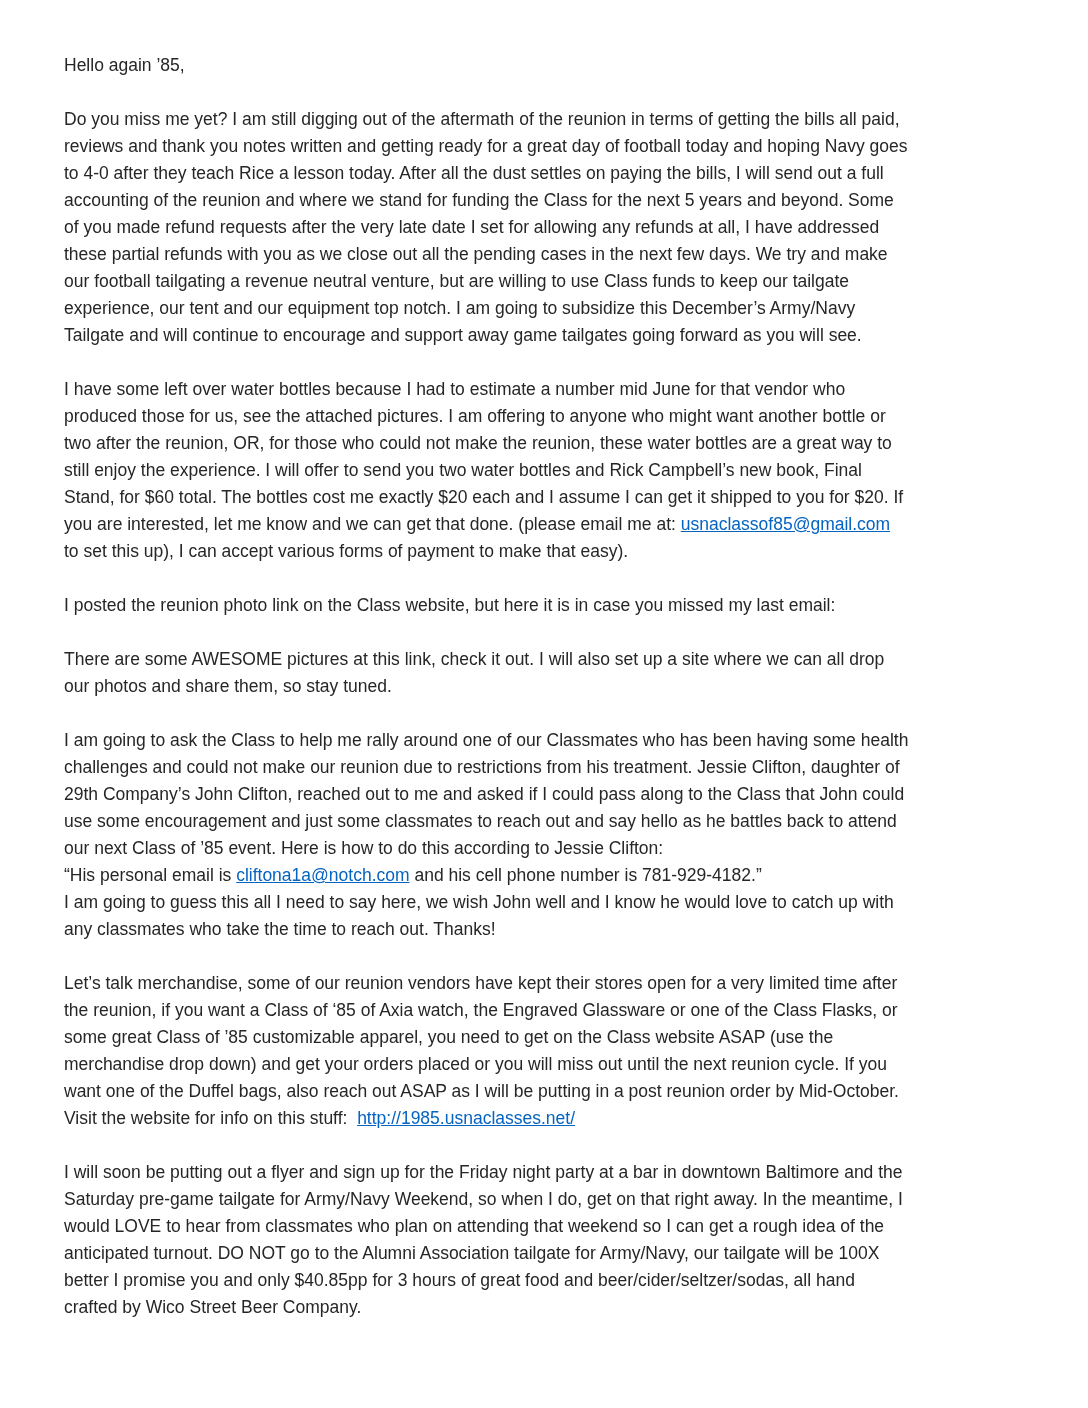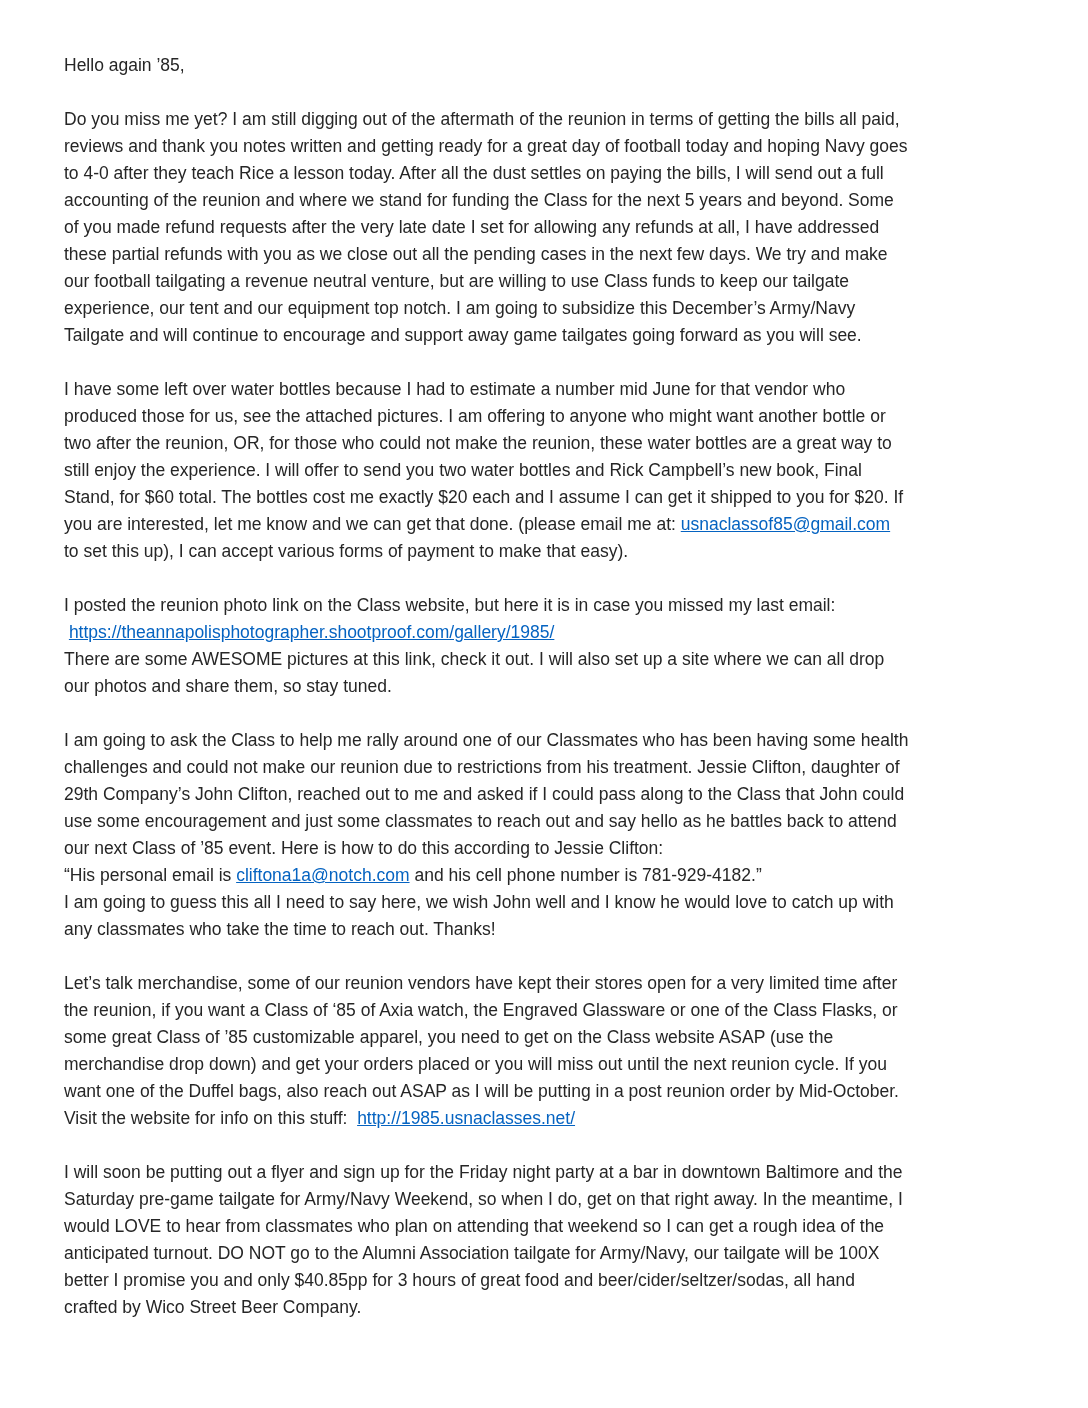--- a/index.html
+++ b/index.html
@@ -38,21 +38,21 @@
 </style>
 </head>
 <body>
 
 <div class="page">
   <div class="doc-body">
       <p><span>Hello again ’85,</span></p>
       <p><span>Do you miss me yet? I am still digging out of the aftermath of the reunion in terms of getting the bills all paid, reviews and thank you notes written and getting ready for a great day of football today and hoping Navy goes to 4-0 after they teach Rice a lesson today. After all the dust settles on paying the bills, I will send out a full accounting of the reunion and where we stand for funding the Class for the next 5 years and beyond. Some of you made refund requests after the very late date I set for allowing any refunds at all, I have addressed these partial refunds with you as we close out all the pending cases in the next few days. We try and make our football tailgating a revenue neutral venture, but are willing to use Class funds to keep our tailgate experience, our tent and our equipment top notch. I am going to subsidize this December’s Army/Navy Tailgate and will continue to encourage and support away game tailgates going forward as you will see.</span></p>
       <p><span>I have some left over water bottles because I had to estimate a number mid June for that vendor who produced those for us, see the attached pictures. I am offering to anyone who might want another bottle or two after the reunion, OR, for those who could not make the reunion, these water bottles are a great way to still enjoy the experience. I will offer to send you two water bottles and Rick Campbell’s new book, Final Stand, for $60 total. The bottles cost me exactly $20 each and I assume I can get it shipped to you for $20. If you are interested, let me know and we can get that done. (please email me at: </span><a class="link" href="#">usnaclassof85@gmail.com</a><span> to set this up), I can accept various forms of payment to make that easy).</span></p>
       <p><span>I posted the reunion photo link on the Class website, but here it is in case you missed my last email:
- </span><a class="link" href="#">https://theannapolisphotographer.shootproof.com/gallery/1985/</a><span>
+ </span><span>
 There are some AWESOME pictures at this link, check it out. I will also set up a site where we can all drop our photos and share them, so stay tuned.</span></p>
       <p><span>I am going to ask the Class to help me rally around one of our Classmates who has been having some health challenges and could not make our reunion due to restrictions from his treatment. Jessie Clifton, daughter of 29th Company’s John Clifton, reached out to me and asked if I could pass along to the Class that John could use some encouragement and just some classmates to reach out and say hello as he battles back to attend our next Class of ’85 event. Here is how to do this according to Jessie Clifton:
 “His personal email is </span><a class="link" href="#">cliftona1a@notch.com</a><span> and his cell phone number is 781-929-4182.”
 I am going to guess this all I need to say here, we wish John well and I know he would love to catch up with any classmates who take the time to reach out. Thanks!</span></p>
       <p><span>Let’s talk merchandise, some of our reunion vendors have kept their stores open for a very limited time after the reunion, if you want a Class of ‘85 of Axia watch, the Engraved Glassware or one of the Class Flasks, or some great Class of ’85 customizable apparel, you need to get on the Class website ASAP (use the merchandise drop down) and get your orders placed or you will miss out until the next reunion cycle. If you want one of the Duffel bags, also reach out ASAP as I will be putting in a post reunion order by Mid-October. Visit the website for info on this stuff:  </span><a class="link" href="#">http://1985.usnaclasses.net/</a></p>
       <p><span>I will soon be putting out a flyer and sign up for the Friday night party at a bar in downtown Baltimore and the Saturday pre-game tailgate for Army/Navy Weekend, so when I do, get on that right away. In the meantime, I would LOVE to hear from classmates who plan on attending that weekend so I can get a rough idea of the anticipated turnout. DO NOT go to the Alumni Association tailgate for Army/Navy, our tailgate will be 100X better I promise you and only $40.85pp for 3 hours of great food and beer/cider/seltzer/sodas, all hand crafted by Wico Street Beer Company.</span></p>
     </div>
 </div>
 
 </body></html>

